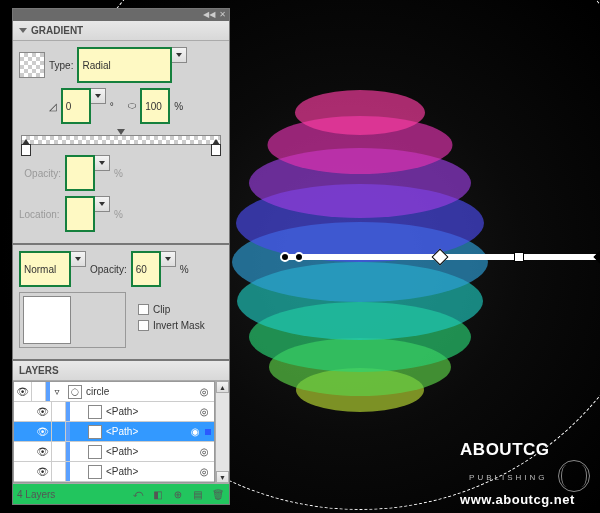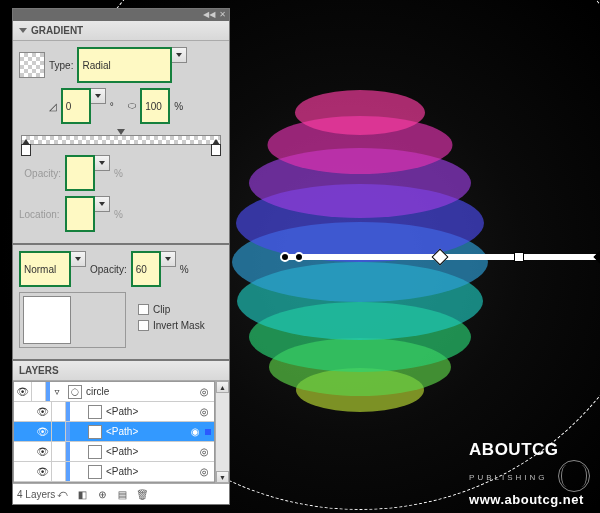--- a/index.html
+++ b/index.html
@@ -53,30 +53,30 @@
   .layers-list { border:1px solid #999; max-height:108px; overflow:hidden; background:#fff; }
   .layer-row { display:flex; align-items:center; height:20px; border-bottom:1px solid #ccc; font-size:10px; }
   .layer-row.sel { background:#3399ff; color:#fff; }
   .eye { width:18px; text-align:center; border-right:1px solid #ccc; height:100%; display:flex; align-items:center; justify-content:center; }
   .lock { width:14px; border-right:1px solid #ccc; height:100%; }
   .colbar { width:4px; height:100%; background:#5aa0ff; }
   .expand { width:14px; text-align:center; }
   .thumb { width:14px; height:14px; border:1px solid #888; margin:0 4px; display:flex; align-items:center; justify-content:center; }
   .thumb.white { background:#fff; }
   .target { width:14px; text-align:center; margin-left:auto; margin-right:3px; }
-  .layer-foot { display:flex; align-items:center; justify-content:flex-start; padding:3px 4px; font-size:10px; color:#555; background:#ffffff; border-top:1px solid #aaa; }
+  .layer-foot { display:flex; align-items:center; justify-content:space-between; padding:3px 4px; font-size:10px; color:#555; background:#22c55e; border-top:1px solid #aaa; }
   .foot-icons { display:flex; gap:6px; }
   .foot-icons span { width:14px; height:14px; display:inline-flex; align-items:center; justify-content:center; color:#555; }
   .scroll { width:14px; background:#e4e4e4; border-left:1px solid #aaa; display:flex; flex-direction:column; }
   .scroll .arr { height:12px; background:linear-gradient(#f4f4f4,#ddd); border:1px solid #aaa; display:flex; align-items:center; justify-content:center; font-size:7px; }
   .scroll .track { flex:1; }
   
   .watermark { position:absolute; right:10px; bottom:6px; text-align:left; color:#fff; }
   .watermark .t1 { font-size:17px; font-weight:bold; letter-spacing:0.5px; }
-  .watermark .t2 { font-size:8px; letter-spacing:3px; color:#bbb; }
+  .watermark .t2 { font-size:8px; letter-spacing:3px; color:#bbb;margin-left:9px; }
   .watermark .t3 { font-size:13px; font-weight:bold; letter-spacing:0.5px; }
   .laurel { display:inline-block; width:32px; height:32px; border:1px solid #888; border-radius:50%; margin-left:6px; vertical-align:middle; position:relative; }
   .laurel::before,.laurel::after { content:''; position:absolute; top:4px; width:10px; height:22px; border:1px solid #888; border-radius:50%; border-top:0; border-bottom:0; }
   .laurel::before { left:2px; border-right:0; }
   .laurel::after { right:2px; border-left:0; }
 </style>
 </head>
 <body>
 
 <div class="canvas">

